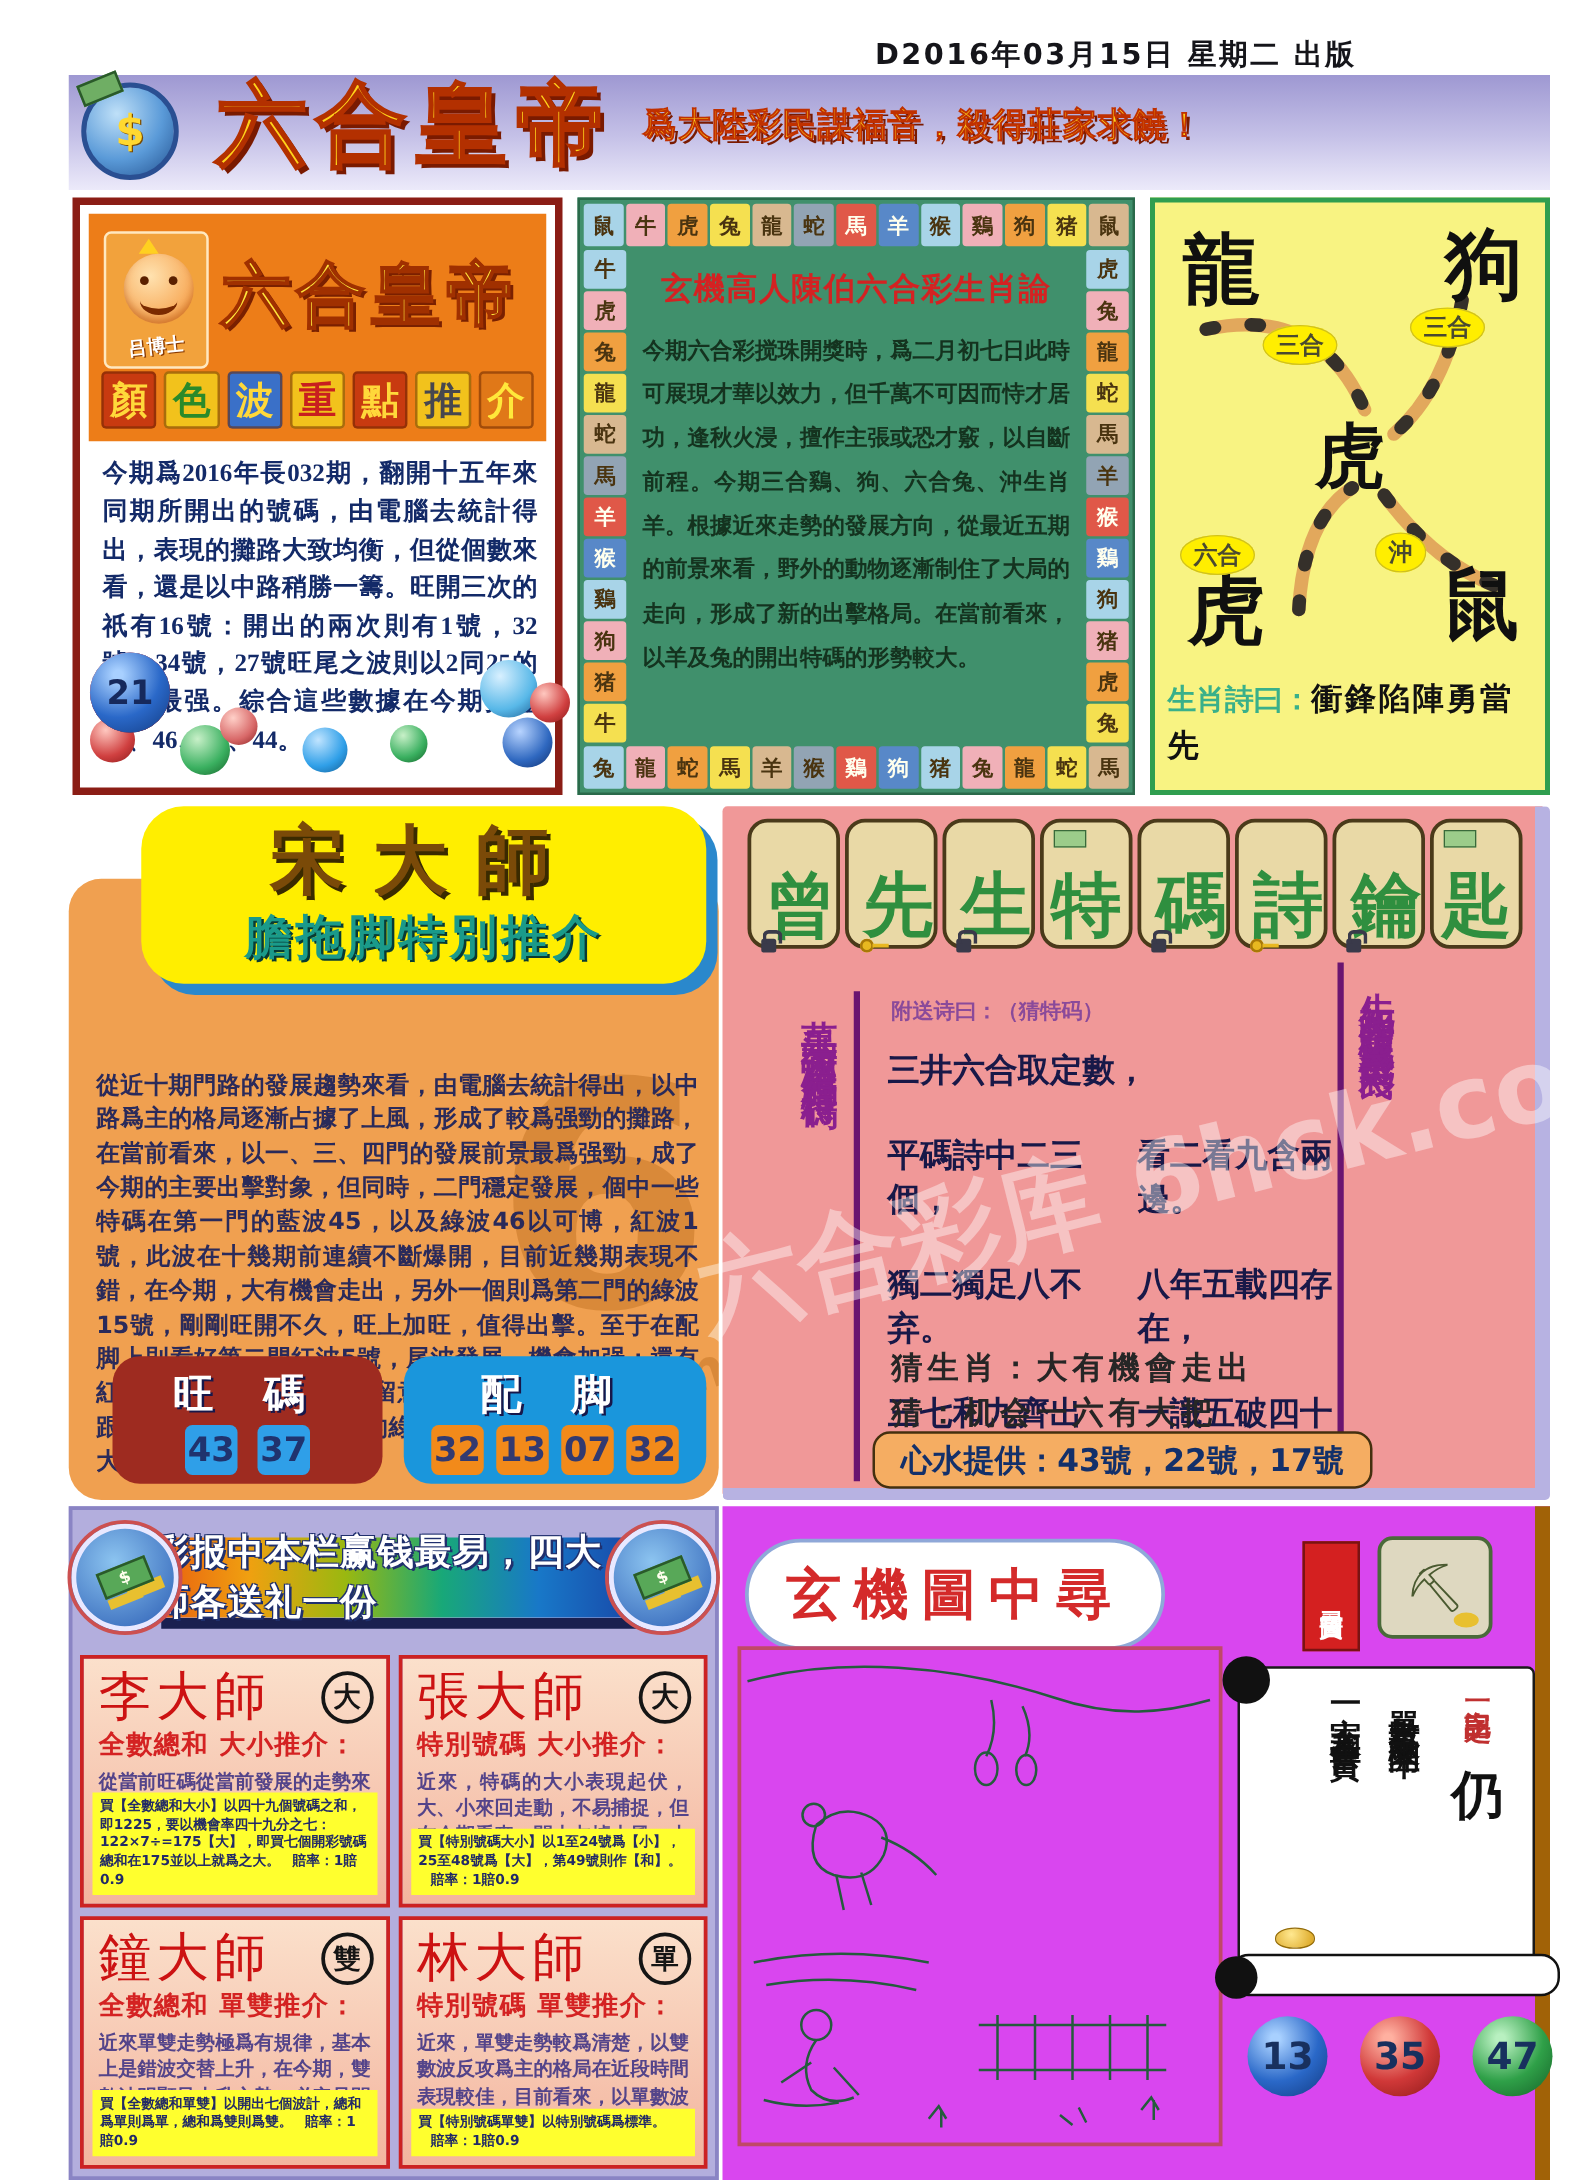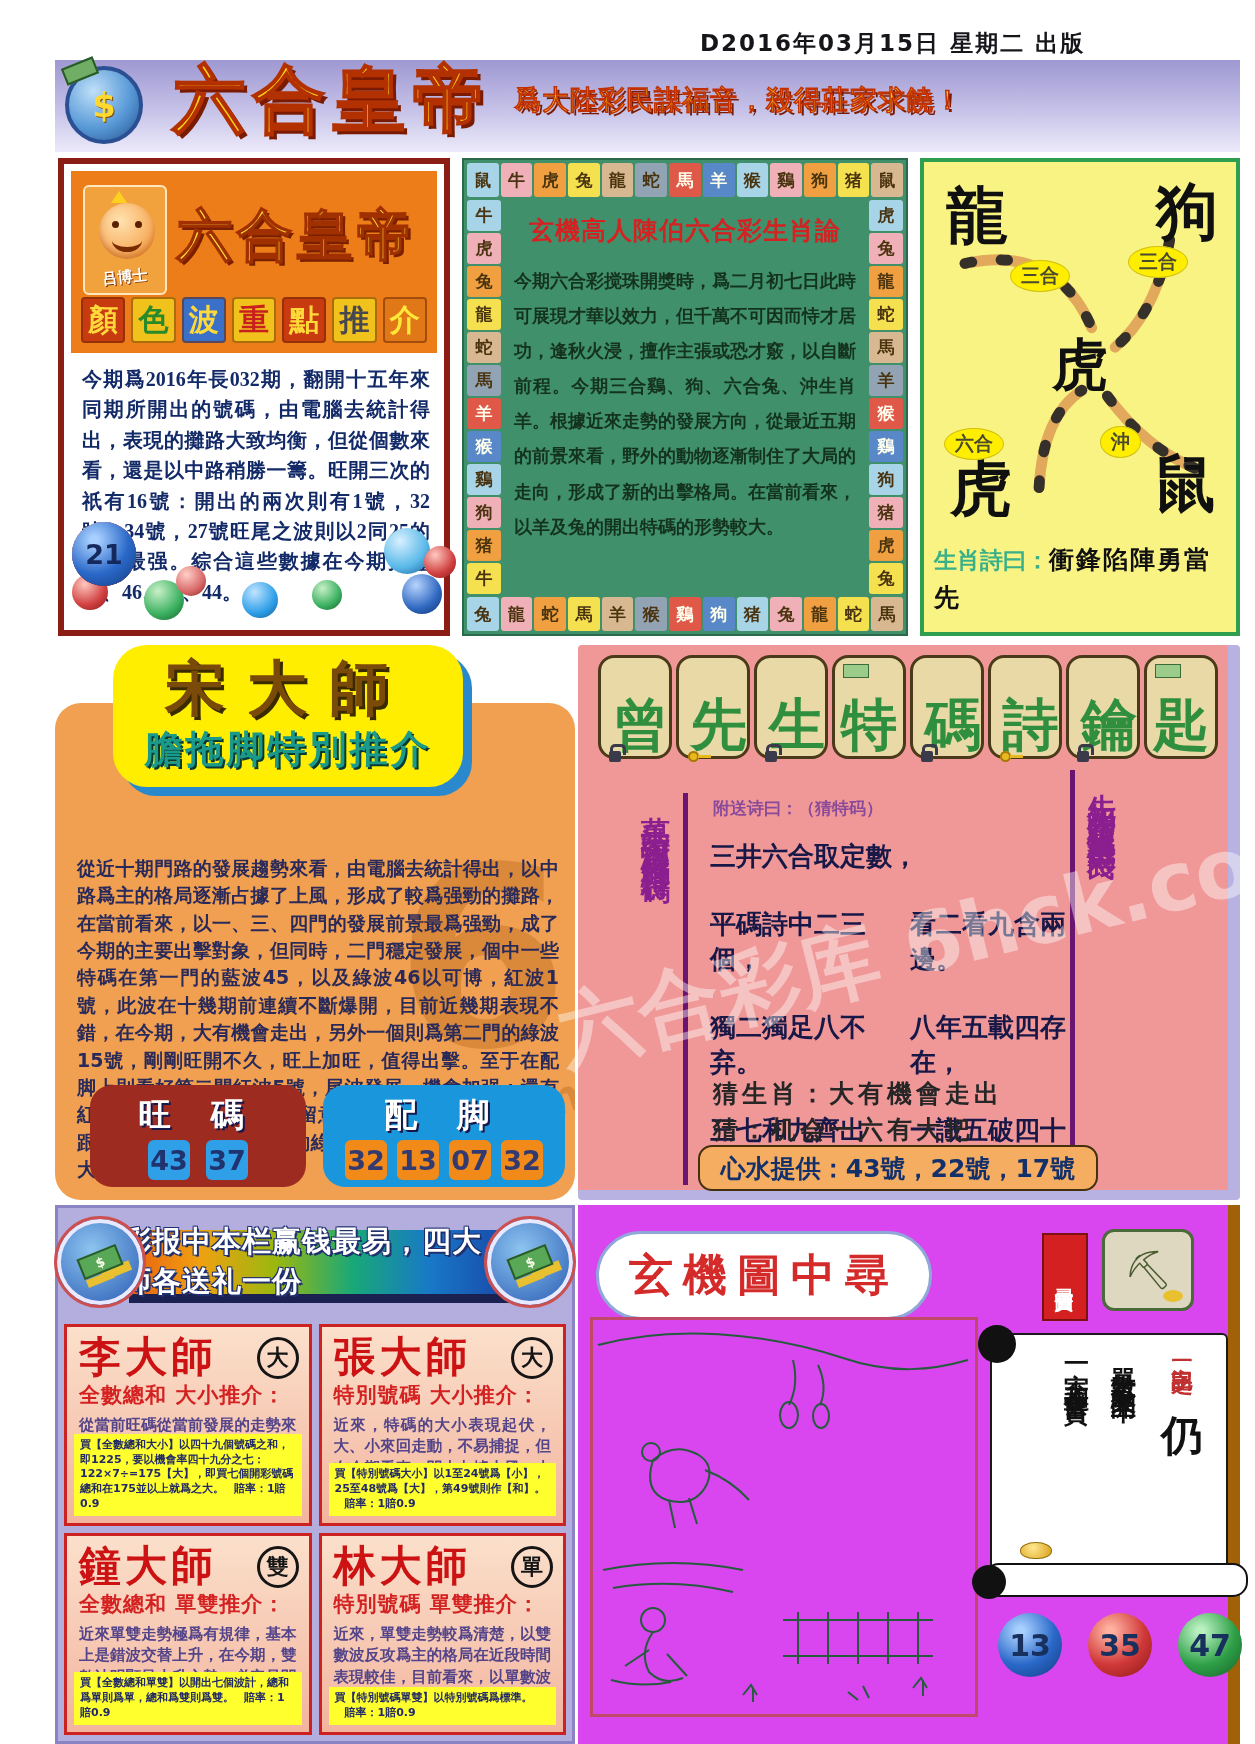--- a/index.html
+++ b/index.html
@@ -89,21 +89,21 @@
   .sx-lab3{left:20px;top:266px}
   .sx-lab4{left:176px;top:264px}
   .sx-poem{position:absolute;left:10px;right:10px;bottom:16px;line-height:1.5}
   .sx-poem-label{color:#39b08a;font-size:23px;font-weight:900}
   .sx-poem-l1{color:#111;font-size:25px;font-weight:700;letter-spacing:2px;font-family:"Liberation Serif","DejaVu Serif",serif}
   .sx-poem-l2{display:block;text-align:center;color:#111;font-size:25px;font-weight:700;letter-spacing:4px;font-family:"Liberation Serif","DejaVu Serif",serif}
 
   
   #song-box{position:absolute;left:55px;top:645px;width:520px;height:555px}
   .song-orange{position:absolute;left:0;top:58px;width:520px;height:497px;background:#f0a050;border-radius:26px;overflow:hidden}
-  .song-title{position:absolute;left:58px;top:0;width:350px;height:142px;background:#ffee00;border-radius:34px;box-shadow:9px 9px 0 #2a88cc;z-index:3;text-align:center}
+  .song-title{position:absolute;left:58px;top:0;width:452px;height:142px;background:#ffee00;border-radius:34px;box-shadow:9px 9px 0 #2a88cc;z-index:3;text-align:center}
   .song-title-main{display:block;margin-top:4px;font-size:60px;font-weight:900;color:#7a4a08;letter-spacing:22px;text-shadow:3px 3px 0 #3a2a00}
   .song-title-sub{display:block;margin-top:-6px;font-size:38px;font-weight:900;color:#1a9a8a;letter-spacing:3px;text-shadow:2px 2px 0 #083a33}
   .song-body{position:absolute;left:22px;right:16px;top:152px;font-size:19px;font-weight:700;color:#2a2a5a;line-height:1.44;text-align:justify;z-index:2}
   .wm-six{position:absolute;right:6px;top:110px;font-size:250px;font-weight:900;color:rgba(165,85,5,.30);z-index:1}
   .wm-url{position:absolute;right:-10px;top:400px;font-size:44px;font-weight:900;color:rgba(165,85,5,.30);transform:rotate(-18deg);z-index:1}
   .hot-box{position:absolute;left:35px;top:440px;width:216px;height:102px;background:#9e2b20;border-radius:22px;z-index:3;text-align:center}
   .leg-box{position:absolute;left:268px;top:440px;width:242px;height:102px;background:#1a96dc;border-radius:22px;z-index:3;text-align:center}
   .nb-label{display:block;margin-top:8px;font-size:33px;font-weight:900;color:#fff;letter-spacing:14px;text-shadow:2px 2px 0 #17174a}
   .nb-row{display:flex;justify-content:center;gap:16px;margin-top:2px}
   .leg-box .nb-row{gap:10px}
@@ -140,21 +140,21 @@
   #masters-area{position:absolute;left:55px;top:1205px;width:520px;height:539px;background:#b3aedd;border:3px solid #8a84c4}
   .banner{position:absolute;left:0;top:6px;width:100%;height:96px}
   .banner-bar{position:absolute;left:64px;right:64px;top:16px;height:64px;background:linear-gradient(90deg,#e85a10,#f0a010,#9ab810,#18a878,#1878c8,#1848a8);box-shadow:7px 9px 0 #1a2050;display:flex;align-items:center;justify-content:center}
   .banner-text{font-size:29px;font-weight:900;color:#fff;letter-spacing:1px;text-shadow:2px 2px 0 #20306e,-1px -1px 0 #20306e,1px -1px 0 #20306e,-1px 1px 0 #20306e}
   .banner-circle{position:absolute;top:2px;width:92px;height:92px;border-radius:50%;background:radial-gradient(circle at 40% 35%,#8cc4f0,#2456b0);border:3px solid #cc5050;box-shadow:inset 0 0 0 4px #e8e8ff;display:flex;align-items:center;justify-content:center}
   .bc-l{left:-4px}.bc-r{right:-4px}
   .banner-bill{width:42px;height:22px;background:#58a858;border:2px solid #2a5a2a;transform:rotate(-22deg);display:flex;align-items:center;justify-content:center;font-size:13px;font-weight:900;color:#ffe;box-shadow:12px 14px 0 -6px #e8c030,-6px 16px 0 -7px #e8c030}
   .masters-grid{position:absolute;left:6px;right:6px;top:116px;bottom:6px;display:grid;grid-template-columns:1fr 1fr;grid-template-rows:1fr 1fr;gap:7px}
   .m-cell{position:relative;background:linear-gradient(180deg,#fbe0cb,#f3b49e);border:3px solid #cc2222;padding:8px 12px}
   .m-badge{position:absolute;right:10px;top:10px;width:42px;height:42px;border-radius:50%;border:3px solid #151515;display:flex;align-items:center;justify-content:center;font-size:22px;font-weight:900;color:#151515}
-  .m-name{font-size:42px;font-weight:700;color:#cc1212;letter-spacing:4px;line-height:1.05}
+  .m-name{font-size:42px;font-weight:400;color:#cc1212;letter-spacing:4px;line-height:1.05}
   .m-sub{margin-top:2px;font-size:21px;font-weight:900;color:#d42222;letter-spacing:1px}
   .m-body{margin-top:6px;font-size:15.5px;font-weight:700;color:#54448a;line-height:1.38;text-align:justify}
   .m-footer{position:absolute;left:7px;right:7px;bottom:7px;background:#ffff2e;padding:4px 6px;font-size:11px;font-weight:700;color:#222a66;line-height:1.35}
   .m-odds{margin-left:10px;color:#222a66}
 
   
   #map-box{position:absolute;left:578px;top:1205px;width:662px;height:539px;background:#d946ef;border-right:12px solid #a16207}
   .map-title{position:absolute;left:18px;top:26px;padding:12px 30px;background:#fff;border:3px solid #8fa8d8;border-radius:60px;font-size:44px;font-weight:900;color:#d42a2a;letter-spacing:10px}
   .treasure-banner{position:absolute;left:464px;top:28px;width:46px;height:88px;background:#d42020;border:2px solid #7a1212;display:flex;align-items:center;justify-content:center}
   .treasure-banner span{writing-mode:vertical-rl;text-orientation:upright;font-size:19px;font-weight:900;color:#fff;letter-spacing:3px}

